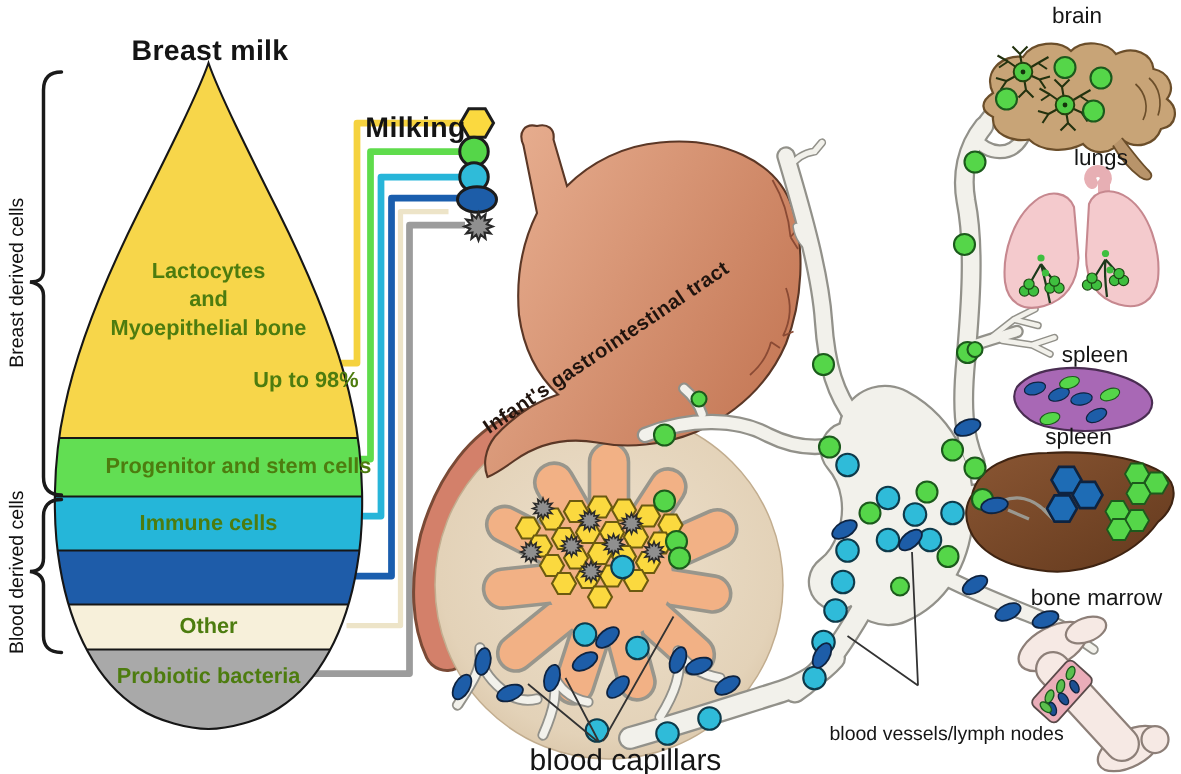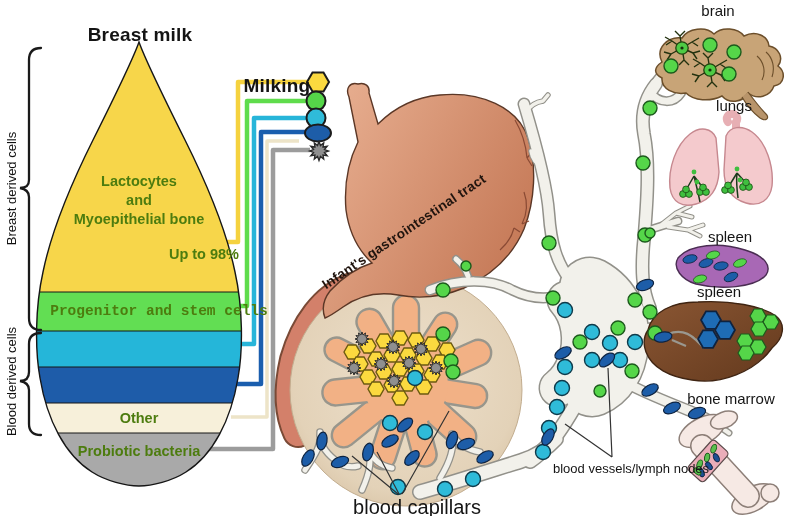--- a/index.html
+++ b/index.html
@@ -7,21 +7,21 @@
          font-family:"Liberation Sans","DejaVu Sans",sans-serif;}
   #art{position:absolute;left:0;top:0;}
   .lbl{position:absolute;color:#141414;white-space:nowrap;}
   .ctr{text-align:center;}
   .title{font-size:19px;font-weight:600;letter-spacing:.2px;margin-top:20px;}
   .layer{font-weight:bold;font-size:14.5px;color:#4d7c0f;line-height:19px;}
   .layer.white{color:#ffffff;}
   .vert{transform:rotate(-90deg);transform-origin:center center;font-size:13px;color:#111;}
   .organ{font-size:15px;color:#151515;}
   .note{font-size:20px;color:#151515;}
-  .small-note{font-size:13px;color:#151515;}
+  .small-note{font-size:13px;color:#151515;margin-top:20px;}
   .gi{font-size:13.5px;font-weight:600;color:#20140e;transform:rotate(-34deg);transform-origin:center center;letter-spacing:.3px;}
 </style>
 </head>
 <body>
 
 <div id="stage">
 
 <svg id="art" width="787" height="516" viewBox="0 0 787 516">
   <defs>
     <linearGradient id="stomachGrad" x1="0" y1="0" x2="1" y2="0.6">
@@ -405,21 +405,22 @@
 
 <div class="lbl ctr vert" style="left:-59px;top:181px;width:140px;">Breast derived cells</div>
 <div class="lbl ctr vert" style="left:-59px;top:374px;width:140px;">Blood derived cells</div>
 
 <div class="lbl ctr layer" style="left:39px;top:172px;width:200px;white-space:normal;">
   <div>Lactocytes</div>
   <div>and</div>
   <div>Myoepithelial bone</div>
 </div>
 <div class="lbl ctr layer" style="left:39px;top:245px;width:200px;text-align:right;">Up to 98%</div>
-<div class="lbl ctr layer" style="left:39px;top:302px;width:240px;font-family:Liberation Mono, monospace;">Progenitor and stem cells</div>
+<div class="lbl ctr layer" style="left:39px;top:302px;width:240px;">Progenitor and stem cells</div>
+<div class="lbl ctr layer" style="left:39px;top:340px;width:200px;">Immune cells</div>
 <div class="lbl ctr layer" style="left:39px;top:409px;width:200px;">Other</div>
 <div class="lbl ctr layer" style="left:39px;top:442px;width:200px;">Probiotic bacteria</div>
 
 <div class="lbl ctr gi" style="left:279px;top:224px;width:250px;">Infant's gastrointestinal tract</div>
 
 <div class="lbl ctr organ" style="left:668px;top:2px;width:100px;">brain</div>
 <div class="lbl ctr organ" style="left:684px;top:97px;width:100px;">lungs</div>
 <div class="lbl ctr organ" style="left:680px;top:228px;width:100px;">spleen</div>
 <div class="lbl ctr organ" style="left:669px;top:283px;width:100px;">spleen</div>
 <div class="lbl ctr organ" style="left:661px;top:390px;width:140px;">bone marrow</div>

